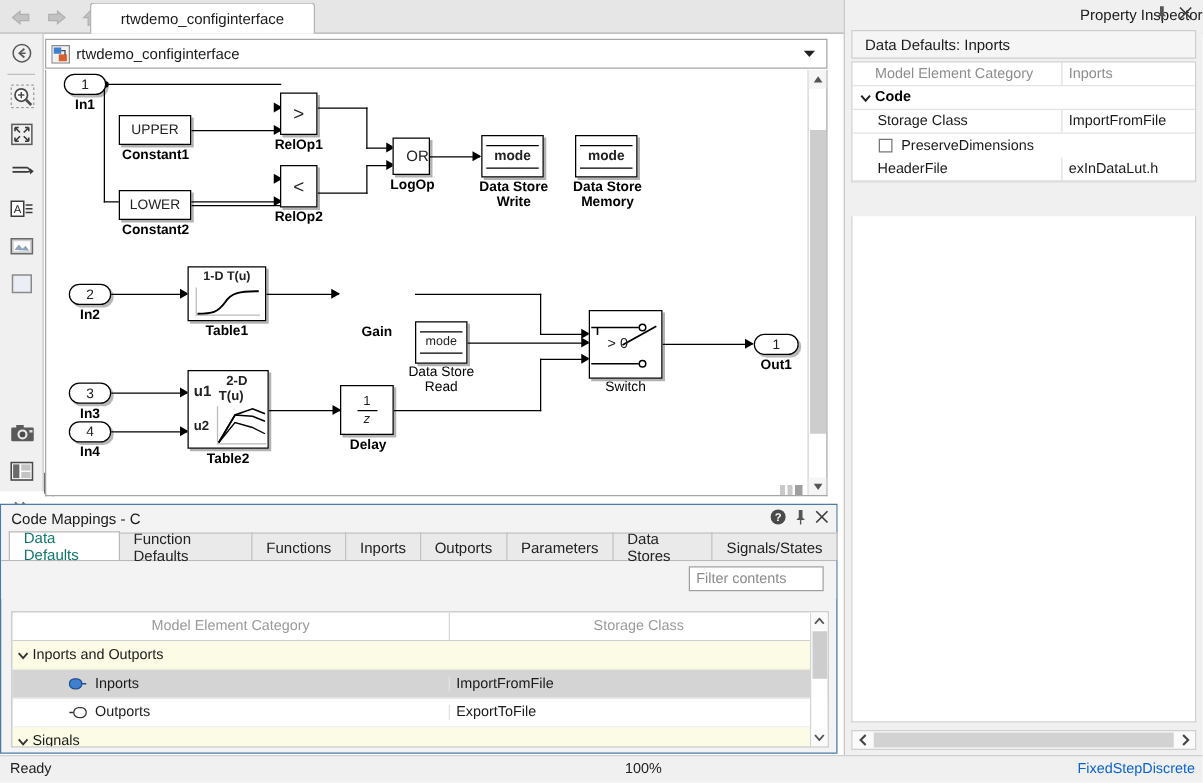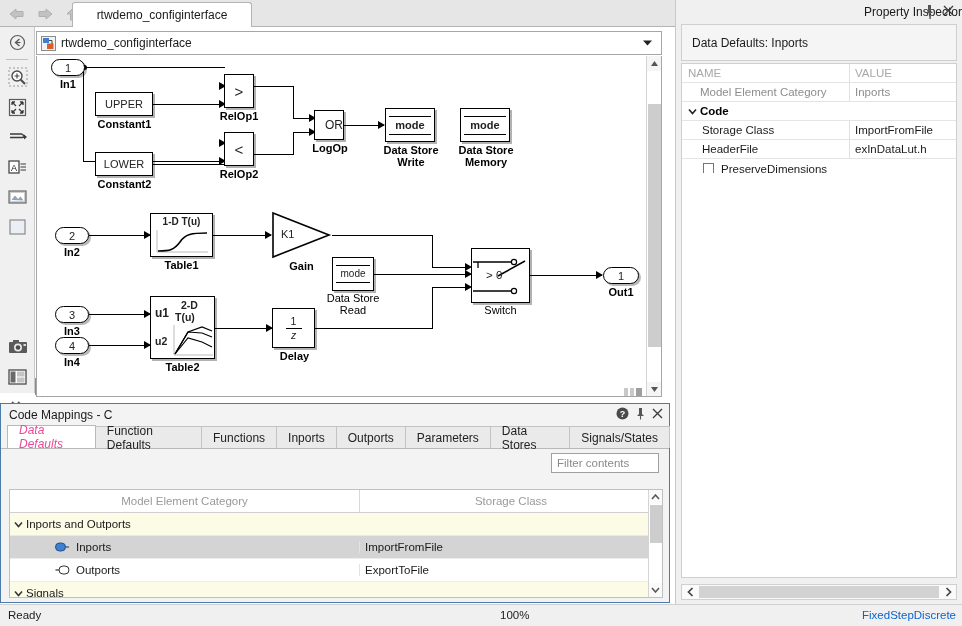--- a/index.html
+++ b/index.html
@@ -71,22 +71,22 @@
   .cmpanel{position:absolute;left:0;top:403px;width:670px;height:200px;
     background:#f3f3f3;border:1px solid #4a7ba8;box-sizing:border-box;}
   .cm-title{position:relative;height:21px;display:flex;align-items:center;
     padding-left:8px;font-size:12px;color:#1a1a1a;background:#f3f3f3;}
   .cm-tools{position:absolute;right:6px;top:3px;display:flex;gap:7px;align-items:center;}
   .cm-tabs{position:relative;height:23px;background:#f3f3f3;display:flex;
     align-items:flex-end;border-bottom:1px solid #b9b9b9;padding-left:6px;}
   .cm-tab{height:22px;padding:0 11px;display:flex;align-items:center;font-size:12px;
     color:#222;border:1px solid #c3c3c3;border-bottom:none;background:#eaeaea;
     margin-right:-1px;box-sizing:border-box;}
-  .cm-tab.active{background:#fff;border-color:#b9b9b9;color:#ec4899;height:23px;
-    position:relative;z-index:2;font-style:italic;}
+  .cm-tab.active{background:#fff;border-color:#b9b9b9;color:#0f766e;height:23px;
+    position:relative;z-index:2;}
   .cm-filter{position:relative;height:30px;background:#f3f3f3;}
   .filterbox{position:absolute;right:10px;top:4px;width:108px;height:20px;
     border:1px solid #a0a0a0;background:#fff;box-sizing:border-box;
     display:flex;align-items:center;padding-left:5px;font-size:11.5px;color:#8a8a8a;}
   .cm-table{position:absolute;left:8px;top:85px;width:654px;height:109px;
     border:1px solid #c0c0c0;background:#fff;box-sizing:border-box;overflow:hidden;}
   .cmt-head{display:flex;height:22px;border-bottom:1px solid #d0d0d0;background:#fff;}
   .cmt-head .c1{width:350px;display:flex;align-items:center;justify-content:center;
     font-size:11.5px;color:#9a9a9a;border-right:1px solid #d7d7d7;box-sizing:border-box;}
   .cmt-head .c2{flex:1;display:flex;align-items:center;justify-content:center;
@@ -103,21 +103,21 @@
   .cm-vscroll{position:absolute;right:0;top:0;width:14px;height:107px;background:#fff;
     border-left:1px solid #d4d4d4;box-sizing:border-box;}
   .cmv-thumb{position:absolute;left:1px;top:15px;width:12px;height:38px;background:#cdcdcd;}
 
   
   .pi{position:absolute;left:675px;top:0;width:287px;height:604px;
     background:#f0f0f0;box-sizing:border-box;border-left:1px solid #c8c8c8;}
   .pi-title{height:24px;display:flex;align-items:center;padding-left:10px;
     font-size:12px;color:#1a1a1a;position:relative;justify-content:flex-end;}
   .pi-tools{position:absolute;right:8px;top:4px;display:flex;gap:9px;align-items:center;}
-  .pi-sub{margin:0 5px;height:37px;background:#f5f5f5;border:1px solid #cfcfcf;
+  .pi-sub{margin:0 5px;height:23px;background:#f5f5f5;border:1px solid #cfcfcf;
     display:flex;align-items:center;padding-left:10px;font-size:12px;color:#1a1a1a;
     box-sizing:border-box;}
   .pi-grid{margin:2px 5px 0 5px;border:1px solid #cfcfcf;background:#fff;box-sizing:border-box;}
   .pirow{display:flex;height:19px;align-items:center;border-bottom:1px solid #e4e4e4;box-sizing:border-box;}
   .pirow .k{width:168px;box-sizing:border-box;font-size:11.5px;color:#1a1a1a;
     display:flex;align-items:center;border-right:1px solid #e0e0e0;height:100%;}
   .pirow .v{flex:1;font-size:11.5px;color:#1a1a1a;padding-left:5px;box-sizing:border-box;}
   .pirow.hdr .k,.pirow.hdr .v{color:#a8a8a8;}
   .pirow.muted .k,.pirow.muted .v{color:#8d8d8d;}
   .pirow.section .k{font-weight:bold;color:#000;border-right:none;}
@@ -407,26 +407,20 @@
 
       <div class="blk bx" style="left:113px;top:157px;width:63px;height:44px;flex-direction:column;padding:1px 2px;">
         <div style="font-size:10px;font-weight:bold;line-height:12px;">1-D T(u)</div>
         <svg width="56" height="26" viewBox="0 0 56 26">
           <path d="M3 2 L3 24 L54 24" stroke="#bbb" fill="none" stroke-width="1"></path>
           <path d="M4 23 C16 23 20 22 26 14 C31 6 38 5 53 5" fill="none" stroke="#000" stroke-width="1.6"></path>
         </svg>
       </div>
       <div class="lbl" style="left:113px;top:203px;width:63px;">Table1</div>
 
-      <div class="blk" style="left:234px;top:155px;width:61px;height:48px;">
-        <svg width="61" height="48" viewBox="0 0 61 48">
-            <path d="M2 2 L58 24 L2 46 Z" fill="#fff" stroke="#000" stroke-width="1.6"></path>
-          </svg>
-        <span style="position:absolute;left:10px;top:17px;font-size:11px;">K1</span>
-      </div>
       <div class="lbl" style="left:234px;top:204px;width:61px;">Gain</div>
 
       <div class="blk bx" style="left:295px;top:201px;width:42px;height:34px;flex-direction:column;">
         <div style="width:86%;height:2px;border-top:1.2px solid #000;"></div>
         <div style="font-size:10px;line-height:12px;">mode</div>
         <div style="width:86%;height:2px;border-bottom:1.2px solid #000;"></div>
       </div>
       <div class="lbl thin" style="left:283px;top:236px;width:66px;">Data Store<br>Read</div>
 
       <div class="blk bx" style="left:434px;top:192px;width:59px;height:55px;">
@@ -648,53 +642,49 @@
           <svg width="11" height="11" viewBox="0 0 11 11">
               <path d="M1 1 L10 10 M10 1 L1 10" stroke="#3a3a3a" stroke-width="1.3"></path>
             </svg>
         </span>
       </div>
     </div>
 
     <div class="pi-sub">Data Defaults: Inports</div>
 
     <div class="pi-grid">
-      <div class="pirow hdr">
-        <div class="k" style="padding-left:6px;">NAME</div>
-        <div class="v">VALUE</div>
-      </div>
       <div class="pirow muted">
         <div class="k" style="padding-left:18px;">Model Element Category</div>
         <div class="v">Inports</div>
       </div>
       <div class="pirow section">
         <div class="k" style="padding-left:2px;">
           <span class="chev">
             <svg width="9" height="7" viewBox="0 0 9 7">
                 <path d="M1 1.5 L4.5 5.5 L8 1.5" fill="none" stroke="#222" stroke-width="1.6"></path>
               </svg>
           </span>
           <span>Code</span>
         </div>
         <div class="v"></div>
       </div>
       <div class="pirow">
         <div class="k" style="padding-left:20px;">Storage Class</div>
         <div class="v">ImportFromFile</div>
       </div>
-      <div class="pirow">
-        <div class="k" style="padding-left:20px;">HeaderFile</div>
-        <div class="v">exInDataLut.h</div>
-      </div>
       <div class="pirow" style="border-bottom:none;">
         <div class="k" style="border-right:none;">
           <span class="cbox"></span>
           <span>PreserveDimensions</span>
         </div>
       </div>
+      <div class="pirow">
+        <div class="k" style="padding-left:20px;">HeaderFile</div>
+        <div class="v">exInDataLut.h</div>
+      </div>
     </div>
 
     <div class="pi-body"></div>
 
     <div class="pi-hscroll">
       <div class="pih-arrow">
         <svg width="7" height="10" viewBox="0 0 7 10">
             <path d="M5.5 1 L1.5 5 L5.5 9" fill="none" stroke="#444" stroke-width="1.7"></path>
           </svg>
       </div>

